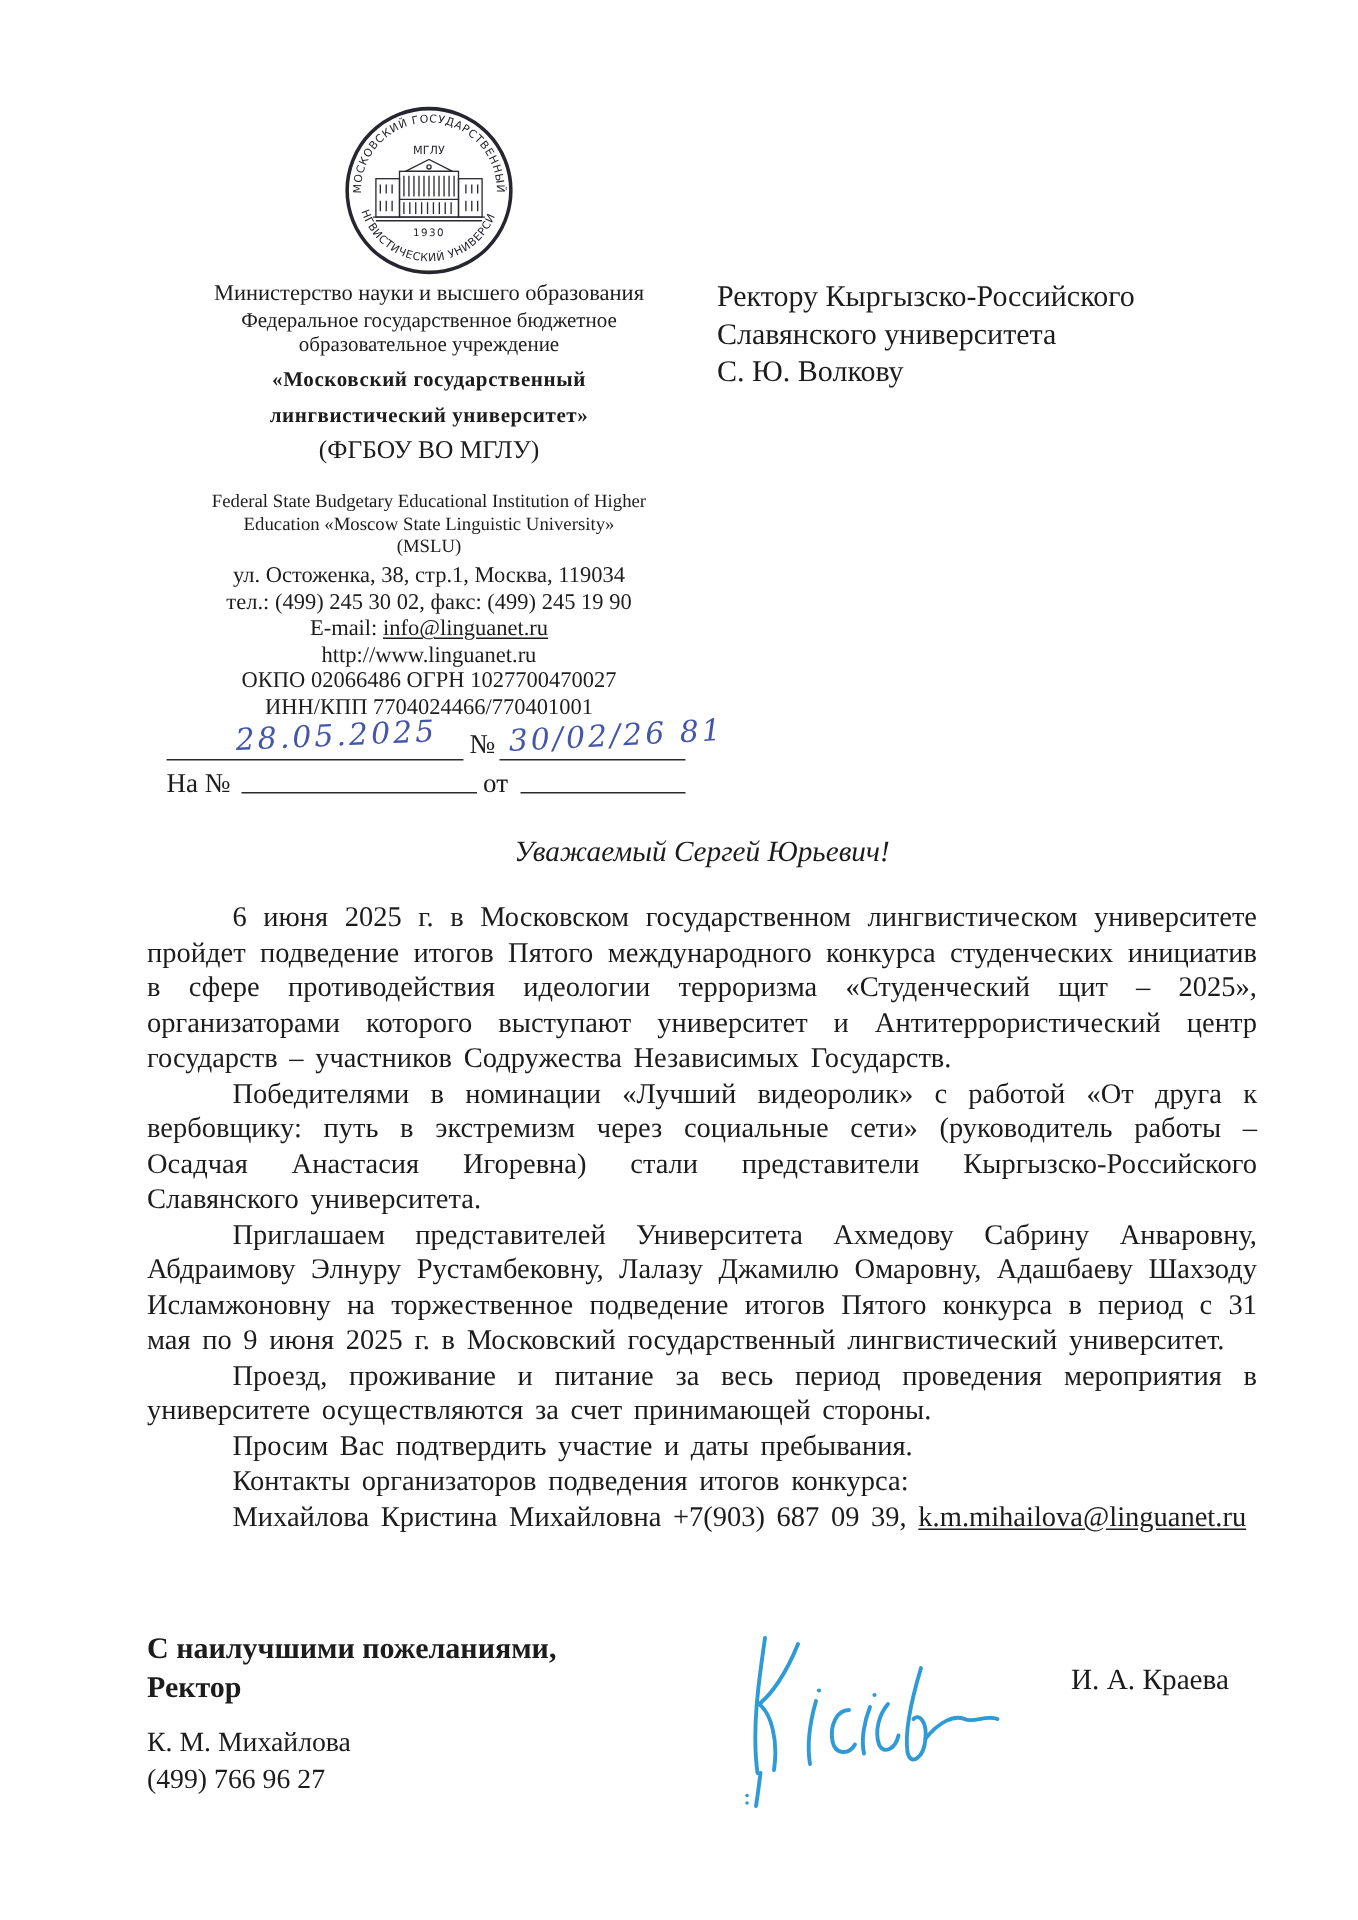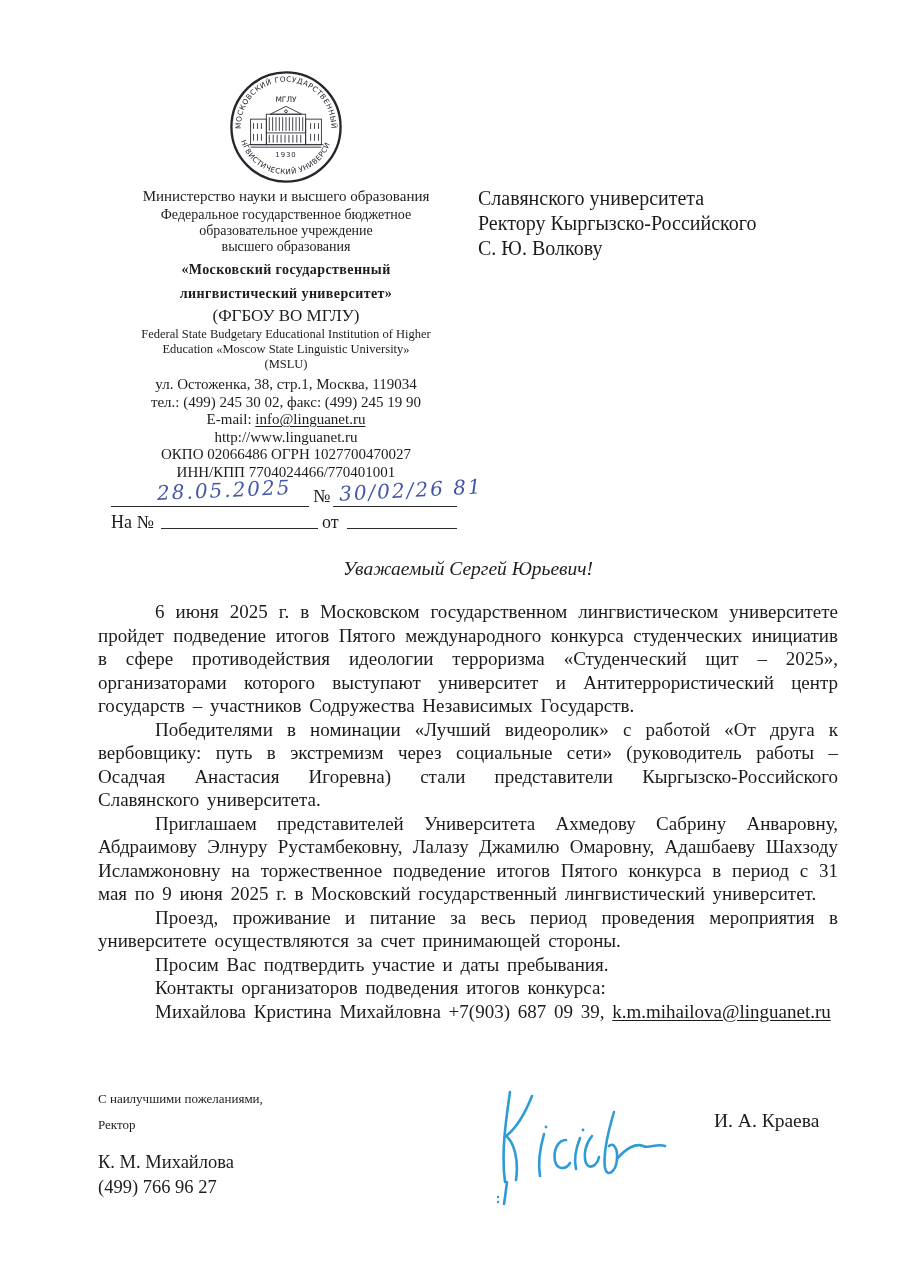--- a/index.html
+++ b/index.html
@@ -17,21 +17,21 @@
   
   .letterhead{
     position:absolute; left:95px; top:56px; width:382px;
     text-align:center; line-height:1.15;
   }
   .seal-wrap{width:120px;height:118px;margin:12px auto 0 auto;}
   .lh-ministry{font-size:15px;line-height:17px;margin-top:2px;}
   .lh-founder{font-size:14px;line-height:16px;margin-top:2px;}
   .lh-orgname{font-size:14px;line-height:24px;font-weight:bold;margin-top:3px;letter-spacing:.4px;}
   .lh-abbr{font-size:17px;line-height:20px;}
-  .lh-eng{font-size:12.5px;line-height:15px;margin-top:1px;}
+  .lh-eng{font-size:12.5px;line-height:15px;margin-top:17px;}
   .lh-addr{font-size:15px;line-height:17.5px;margin-top:4px;}
   .lh-codes{font-size:15px;line-height:17.5px;}
   .u{ text-decoration:underline; text-underline-offset:2px;}
 
   
   .ref-block{position:absolute;left:95px;top:486px;width:382px;height:50px;font-size:18px;}
   .rule{position:absolute;border-bottom:1.6px solid #2a2a2a;height:0;}
   .hw{
     position:absolute;
     font-family:"DejaVu Serif", serif;
@@ -58,21 +58,21 @@
     font-size:19.5px;margin:0 0 20px 0;
   }
   .letter-body p{
     margin:0;
     font-size:19px;line-height:23.5px;
     text-align:justify;text-indent:57px;
     word-spacing:3px;
   }
 
   
-  .closing{position:absolute;left:98px;top:1086px;font-size:13px;line-height:26px;}
+  .closing{position:absolute;left:98px;top:1086px;font-size:20px;line-height:26px;font-weight:bold;}
   .signer-name{position:absolute;left:714px;top:1110px;font-size:19.5px;}
   .executor{position:absolute;left:98px;top:1150px;font-size:18.5px;line-height:25px;}
   .signature-svg{position:absolute;left:486px;top:1086px;}
 
   svg text{font-family:"DejaVu Sans", sans-serif;}
 </style>
 </head>
 <body>
 
 <div class="page">
@@ -110,21 +110,20 @@
         <text x="60" y="91" font-size="7" letter-spacing="1" text-anchor="middle" fill="#26262e">1930</text>
       </svg>
     </div>
 
     <div class="lh-ministry">
       <div>Министерство науки и высшего образования</div>
     </div>
     <div class="lh-founder">
       <div>Федеральное государственное бюджетное</div>
       <div>образовательное учреждение</div>
-      <div>высшего образования</div>
     </div>
     <div class="lh-orgname">
       <div>«Московский государственный</div>
       <div>лингвистический университет»</div>
     </div>
     <div class="lh-abbr">(ФГБОУ ВО МГЛУ)</div>
     <div class="lh-eng">
       <div>Federal State Budgetary Educational Institution of Higher</div>
       <div>Education «Moscow State Linguistic University»</div>
       <div>(MSLU)</div>
@@ -148,22 +147,22 @@
     <span class="hw" style="left:244px;top:-8px;transform:rotate(-3deg);">30/02/26 81</span>
     <span class="rule" style="left:238px;top:20px;width:124px;"></span>
 
     <span class="ref-label" style="left:16px;top:26px;">На №</span>
     <span class="rule" style="left:66px;top:42px;width:157px;"></span>
     <span class="ref-label" style="left:227px;top:26px;">от</span>
     <span class="rule" style="left:252px;top:42px;width:110px;"></span>
   </div>
 
   <div class="recipient">
+    <div>Ректору Кыргызско-Российского</div>
     <div>Славянского университета</div>
-    <div>Ректору Кыргызско-Российского</div>
     <div>С. Ю. Волкову</div>
   </div>
 
   <div class="letter-body">
     <div class="salutation">Уважаемый Сергей Юрьевич!</div>
     <p>6 июня 2025 г. в Московском государственном лингвистическом университете пройдет подведение итогов Пятого международного конкурса студенческих инициатив в сфере противодействия идеологии терроризма «Студенческий щит – 2025», организаторами которого выступают университет и Антитеррористический центр государств – участников Содружества Независимых Государств.</p>
     <p>Победителями в номинации «Лучший видеоролик» с работой «От друга к вербовщику: путь в экстремизм через социальные сети» (руководитель работы – Осадчая Анастасия Игоревна) стали представители Кыргызско-Российского Славянского университета.</p>
     <p>Приглашаем представителей Университета Ахмедову Сабрину Анваровну, Абдраимову Элнуру Рустамбековну, Лалазу Джамилю Омаровну, Адашбаеву Шахзоду Исламжоновну на торжественное подведение итогов Пятого конкурса в период с 31 мая по 9 июня 2025 г. в Московский государственный лингвистический университет.</p>
     <p>Проезд, проживание и питание за весь период проведения мероприятия в университете осуществляются за счет принимающей стороны.</p>
     <p>Просим Вас подтвердить участие и даты пребывания.</p>

